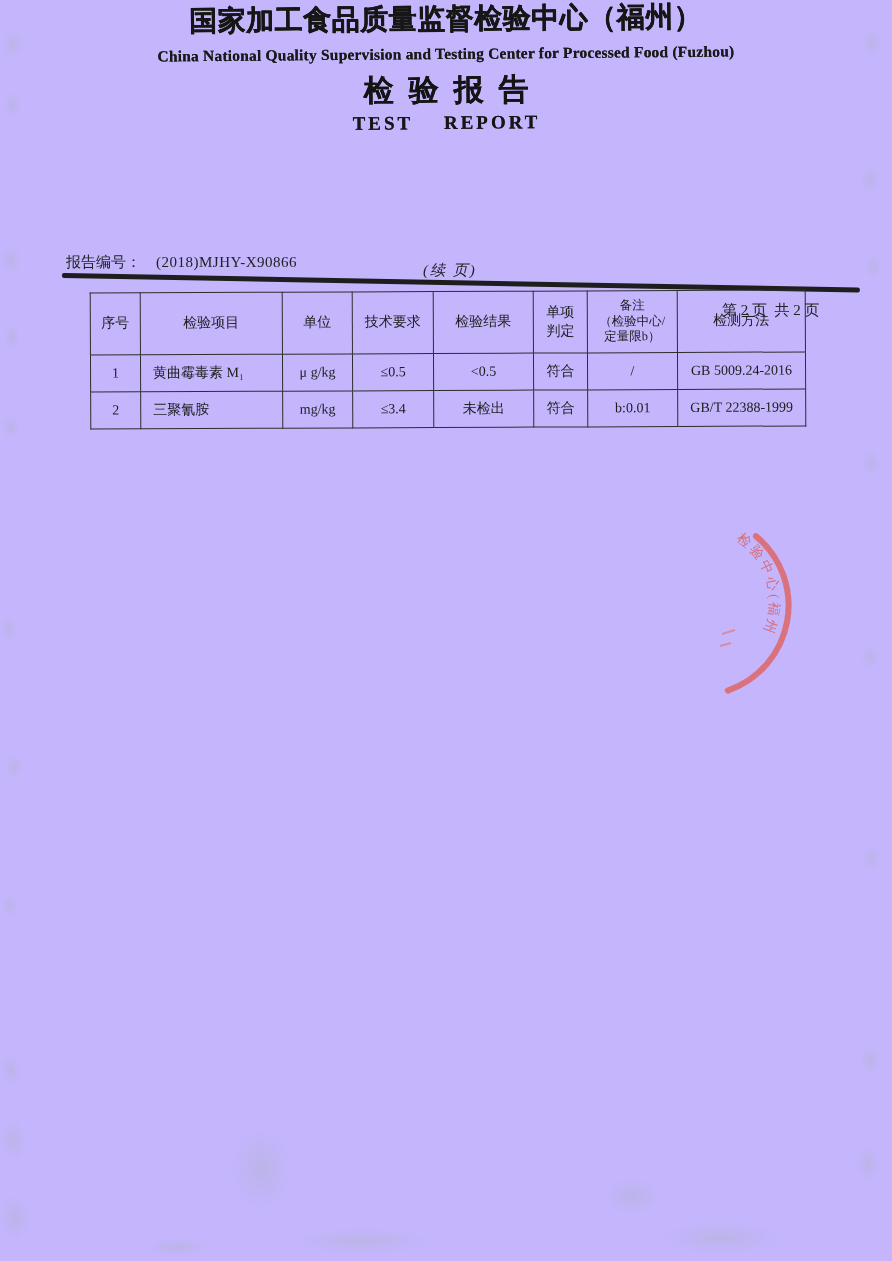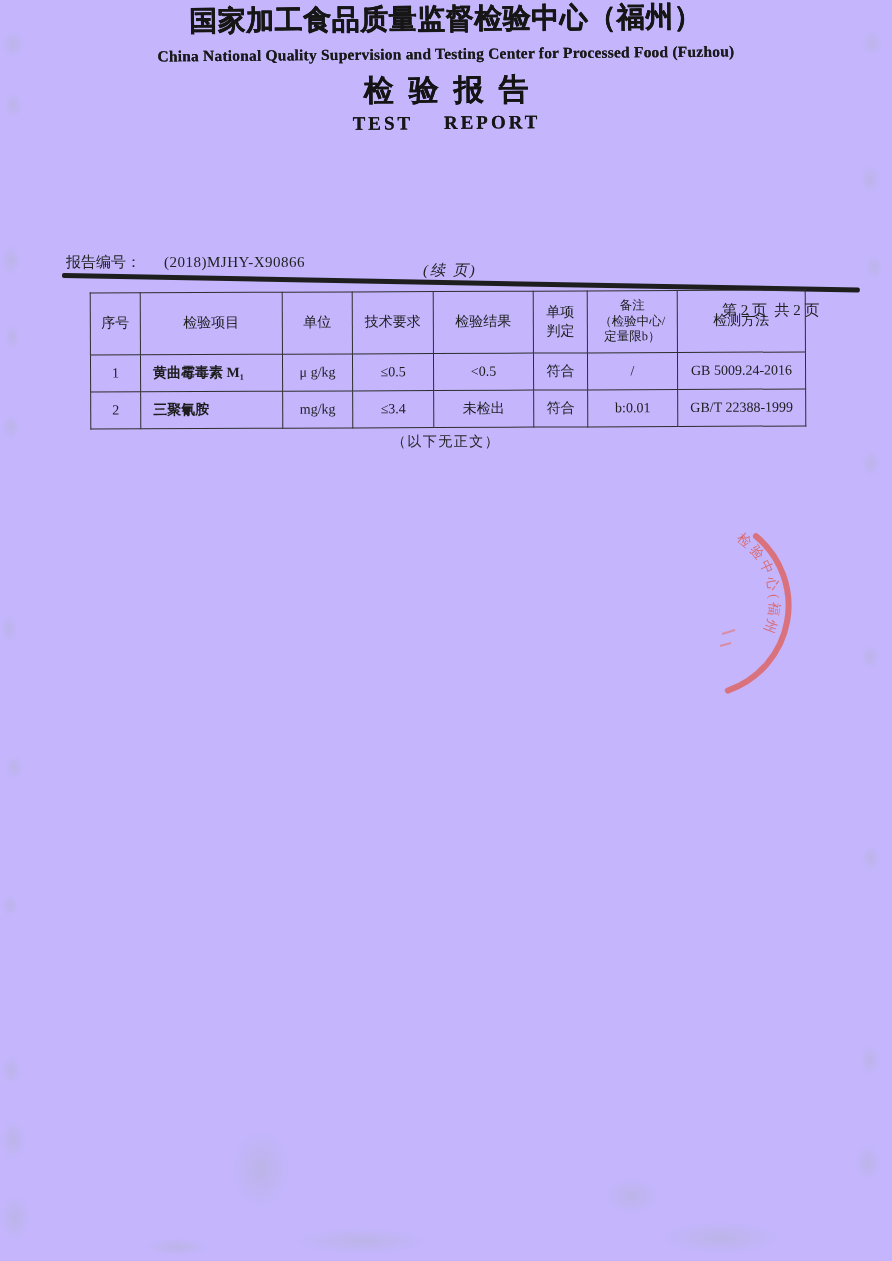--- a/index.html
+++ b/index.html
@@ -35,21 +35,21 @@
     margin-top:7px; font-size:30px; font-weight:700; white-space:pre;
     color:#141414; text-shadow:0 0 0.6px #111;
   }
   .rpt-en {
     margin-top:1px; font-size:19px; font-weight:700; letter-spacing:3px;
     white-space:pre; color:#161616; text-shadow:0 0 0.4px #222;
   }
 
   .meta { position:absolute; font-size:15px; color:#222; white-space:pre; }
   .m-label { left:66px; top:253px; }
-  .m-no    { left:164px; top:254px; letter-spacing:0.5px; }
+  .m-no    { left:156px; top:254px; letter-spacing:0.5px; }
   .m-cont  { left:423px; top:261px; letter-spacing:2px;font-style:italic; }
   .m-page  { left:722px; top:257px;margin-top:44px; }
 
   .rule {
     position:absolute; left:62px; top:273px; width:798px; height:4.5px;
     background:#1e1e1e; border-radius:2px;
     transform:rotate(1.05deg); transform-origin:left center;
   }
 
   table.results {
@@ -58,21 +58,21 @@
     transform:rotate(-0.25deg);
   }
   table.results th, table.results td {
     border:1.6px solid #2e2e2e; text-align:center; vertical-align:middle;
     font-size:14px; font-weight:400; color:#1d1d1d; padding:2px 3px;
   }
   table.results thead tr { height:62px; }
   table.results tbody tr { height:37px; }
   table.results th { white-space:pre-line; line-height:1.3; }
   table.results th:nth-child(7) { font-size:12.5px; line-height:1.25; }
-  table.results tbody td:nth-child(2) { text-align:left; padding-left:12px;font-weight:bold; }
+  table.results tbody td:nth-child(2) { text-align:left; padding-left:12px; }
 
   .footer-note {
     position:absolute; left:0; right:0; top:433px; text-align:center;
     font-size:14px; letter-spacing:1.5px; color:#242424;
   }
 
   .stamp { position:absolute; left:638px; top:506px; width:225px; height:225px; }
 </style>
 </head>
 <body>
@@ -161,21 +161,20 @@
         <td>mg/kg</td>
         <td>≤3.4</td>
         <td>未检出</td>
         <td>符合</td>
         <td>b:0.01</td>
         <td>GB/T 22388-1999</td>
       </tr>
     </tbody>
   </table>
 
-  <div class="footer-note">（以下无正文）</div>
 
   <svg class="stamp" viewBox="0 0 225 225" xmlns="http://www.w3.org/2000/svg">
     <defs>
       <path id="sealTextArc" d="M 98.2,33.9 A 72,72 0 0 1 115.2,141.3" fill="none"></path>
     </defs>
 
     <path d="M 117.9,30.1 A 90,90 0 0 1 89.8,184.6" fill="none" stroke="#e0625d" stroke-width="6" stroke-linecap="round" opacity="0.8"></path>
 
     <text font-size="13.5" fill="#dd5f5a" opacity="0.85" letter-spacing="3" font-family="Liberation Serif, DejaVu Serif, serif">
       <textPath href="#sealTextArc">检验中心(福州</textPath>

